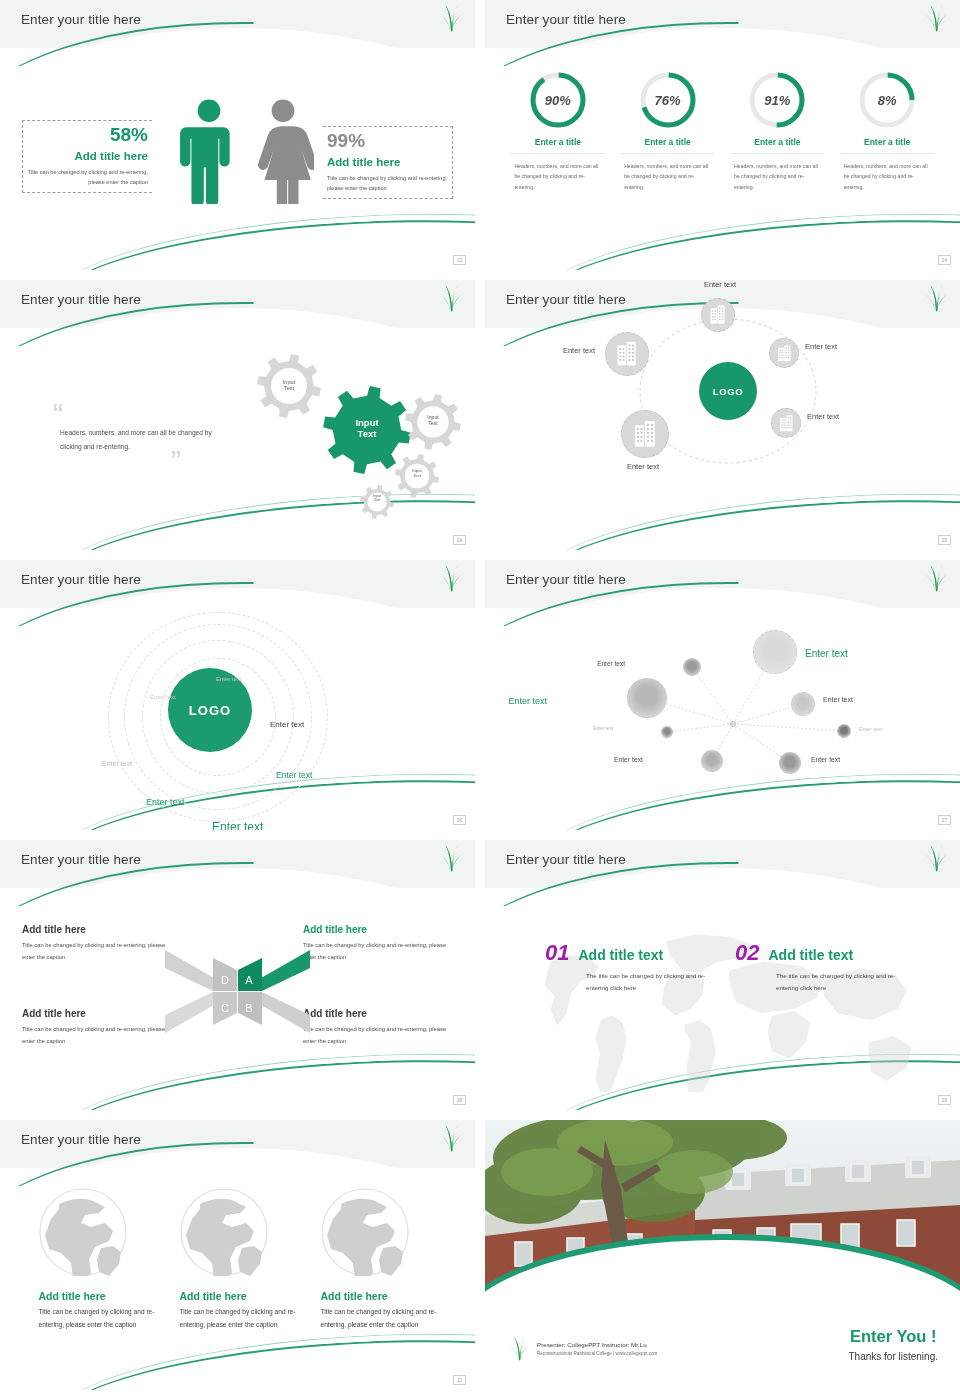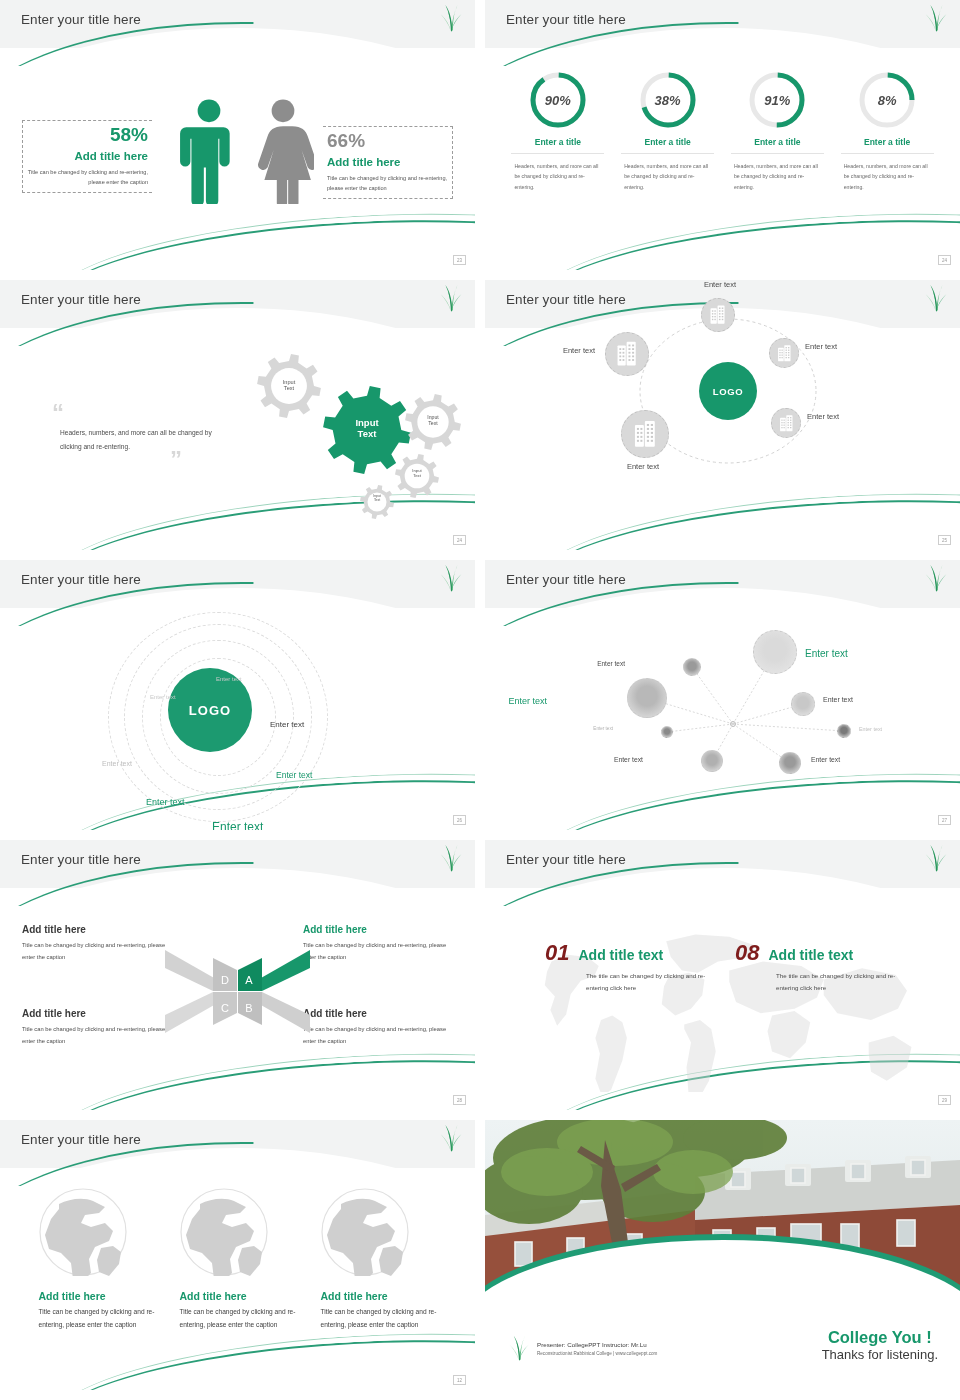--- a/index.html
+++ b/index.html
@@ -124,41 +124,41 @@
 
   
   .s7col{ position:absolute; width:150px; }
   .s7h{ font-size:10px; font-weight:bold; }
   .s7p{ font-size:5.8px; color:#4c4c4c; line-height:2.1; margin-top:4px;}
   .rib{ position:absolute; left:160px; top:48px; width:155px; height:110px;}
 
   
   .wmap{ position:absolute; left:0; top:24px; width:100%; height:180px; opacity:.42; }
   .numblk{ position:absolute; }
-  .numblk .n{ font-size:22px; font-weight:bold; font-style:italic; color:#7f1d1d; }
+  .numblk .n{ font-size:22px; font-weight:bold; font-style:italic; color:#a21caf; }
   .numblk .h{ font-size:14px; font-weight:bold; color:#17976b; }
   .numblk .p{ font-size:6.2px; color:#4a4a4a; line-height:2.0; margin-top:4px;}
 
   
   .globes{ position:absolute; top:20px; left:0; width:100%; display:flex; justify-content:space-around; padding:0 26px;}
   .gcol{ width:116px; }
   .gcol .gimg{ width:88px; height:88px; margin:0 auto 10px auto; }
   .gcol .gh{ font-size:10.5px; font-weight:bold; color:#17976b; }
   .gcol .gp{ font-size:6.6px; color:#3f3f3f; line-height:1.95; margin-top:4px; }
 
   
   .s10{ position:absolute; inset:0; background:#fff; overflow:hidden;}
   .photo{ position:absolute; left:0; top:0; width:100%; height:192px; overflow:hidden;}
   .thx-curve{ position:absolute; left:-6%; top:120px; width:112%; height:170px;
               background:#ffffff; border-radius:50% 50% 0 0 / 55% 55% 0 0; z-index:3;}
   .thx-curve-g{ position:absolute; left:-6%; top:114px; width:112%; height:170px;
               background:#1f9b74; border-radius:50% 50% 0 0 / 55% 55% 0 0; z-index:2;}
   .thx{ position:absolute; right:22px; bottom:28px; text-align:center; z-index:6;}
   .thx .t1{ font-size:16.5px; font-weight:bold; color:#17976b; }
-  .thx .t2{ font-size:13px; color:#3a3a3a; }
+  .thx .t2{ font-size:10px; color:#3a3a3a; margin-top:5px;}
   .pres{ position:absolute; left:52px; bottom:34px; z-index:6;}
   .pres .p1{ font-size:6.2px; color:#3c3c3c; }
   .pres .p2{ font-size:4.6px; color:#6b6b6b; margin-top:3px;}
   .pres-leaf{ position:absolute; left:24px; bottom:28px; width:20px; height:28px; z-index:6;}
 </style>
 </head>
 <body>
 
 <div id="grid">
     <div class="slide">
@@ -180,21 +180,21 @@
         <div class="s1-t g">Add title here</div>
         <div class="s1-d">Title can be changed by clicking and re-entering, please enter the caption</div>
       </div>
       <svg class="s1-fig" style="left:178px;color:#17976b" width="62" height="110" viewBox="0 0 60 100">
             <use href="#sp-male"></use>
           </svg>
       <svg class="s1-fig" style="left:252px;color:#8d8d8d" width="62" height="110" viewBox="0 0 60 100">
             <use href="#sp-female"></use>
           </svg>
       <div class="s1-right">
-        <div class="s1-pct gray">66%</div>
+        <div class="s1-pct gray">99%</div>
         <div class="s1-t g">Add title here</div>
         <div class="s1-d">Title can be changed by clicking and re-entering, please enter the caption</div>
       </div>
     </div>
       </div>
     </div>
     <div class="slide">
   <div class="hdr">
     <div class="white-arc"></div>
   </div>
@@ -213,21 +213,21 @@
     <circle cx="30" cy="30" r="25" fill="none" stroke="#e8e8e8" stroke-width="5"></circle>
     <circle cx="30" cy="30" r="25" fill="none" stroke="#17976b" stroke-width="5" stroke-dasharray="141.3716694115407 15.70796326794897" stroke-dashoffset="39.269908169872416" transform="rotate(0 30 30)" stroke-linecap="butt"></circle>
   </svg><div class="num">90%</div></div>
       <div class="d-title">Enter a title</div>
       <div class="d-desc">Headers, numbers, and more can all be changed by clicking and re-entering.</div>
     </div>
           <div class="donut-col">
       <div class="d-ring"><svg viewBox="0 0 60 60" width="60" height="60">
     <circle cx="30" cy="30" r="25" fill="none" stroke="#e8e8e8" stroke-width="5"></circle>
     <circle cx="30" cy="30" r="25" fill="none" stroke="#17976b" stroke-width="5" stroke-dasharray="109.95574287564277 47.12388980384689" stroke-dashoffset="39.269908169872416" transform="rotate(0 30 30)" stroke-linecap="butt"></circle>
-  </svg><div class="num">38%</div></div>
+  </svg><div class="num">76%</div></div>
       <div class="d-title">Enter a title</div>
       <div class="d-desc">Headers, numbers, and more can all be changed by clicking and re-entering.</div>
     </div>
           <div class="donut-col">
       <div class="d-ring"><svg viewBox="0 0 60 60" width="60" height="60">
     <circle cx="30" cy="30" r="25" fill="none" stroke="#e8e8e8" stroke-width="5"></circle>
     <circle cx="30" cy="30" r="25" fill="none" stroke="#17976b" stroke-width="5" stroke-dasharray="78.53981633974483 78.53981633974483" stroke-dashoffset="39.269908169872416" transform="rotate(0 30 30)" stroke-linecap="butt"></circle>
   </svg><div class="num">91%</div></div>
       <div class="d-title">Enter a title</div>
       <div class="d-desc">Headers, numbers, and more can all be changed by clicking and re-entering.</div>
@@ -460,21 +460,21 @@
         </svg>
     <div class="numblk" style="left:60px;top:52px;width:170px">
      <div style="display:flex;align-items:baseline;gap:9px">
        <span class="n">01</span>
        <span class="h">Add title text</span>
           </div>
      <div class="p" style="margin-left:41px;width:128px">The title can be changed by clicking and re-entering click here</div>
         </div>
         <div class="numblk" style="left:250px;top:52px;width:170px">
      <div style="display:flex;align-items:baseline;gap:9px">
-       <span class="n">08</span>
+       <span class="n">02</span>
        <span class="h">Add title text</span>
           </div>
      <div class="p" style="margin-left:41px;width:128px">The title can be changed by clicking and re-entering click here</div>
         </div>
       </div>
     </div>
     <div class="slide">
   <div class="hdr">
     <div class="white-arc"></div>
   </div>
@@ -564,21 +564,21 @@
     <div class="thx-curve-g"></div>
     <div class="thx-curve"></div>
     <svg class="pres-leaf" viewBox="0 0 22 32">
           <use href="#sp-leaf"></use>
         </svg>
     <div class="pres">
       <div class="p1">Presenter: CollegePPT   Instructor: Mr.Lu</div>
       <div class="p2">Reconstructionist Rabbinical College  |  www.collegeppt.com</div>
     </div>
     <div class="thx">
-      <div class="t1">College You !</div>
+      <div class="t1">Enter You !</div>
       <div class="t2">Thanks for listening.</div>
     </div>
       </div>
     </div>
   </div>
 
 <svg width="0" height="0" style="position:absolute" aria-hidden="true">
     <defs>
   <g id="sp-leaf">
     <path d="M11 30 C11 20 9 10 5 2 C10 9 12 18 12 28 Z" fill="#2f9c62"></path>

